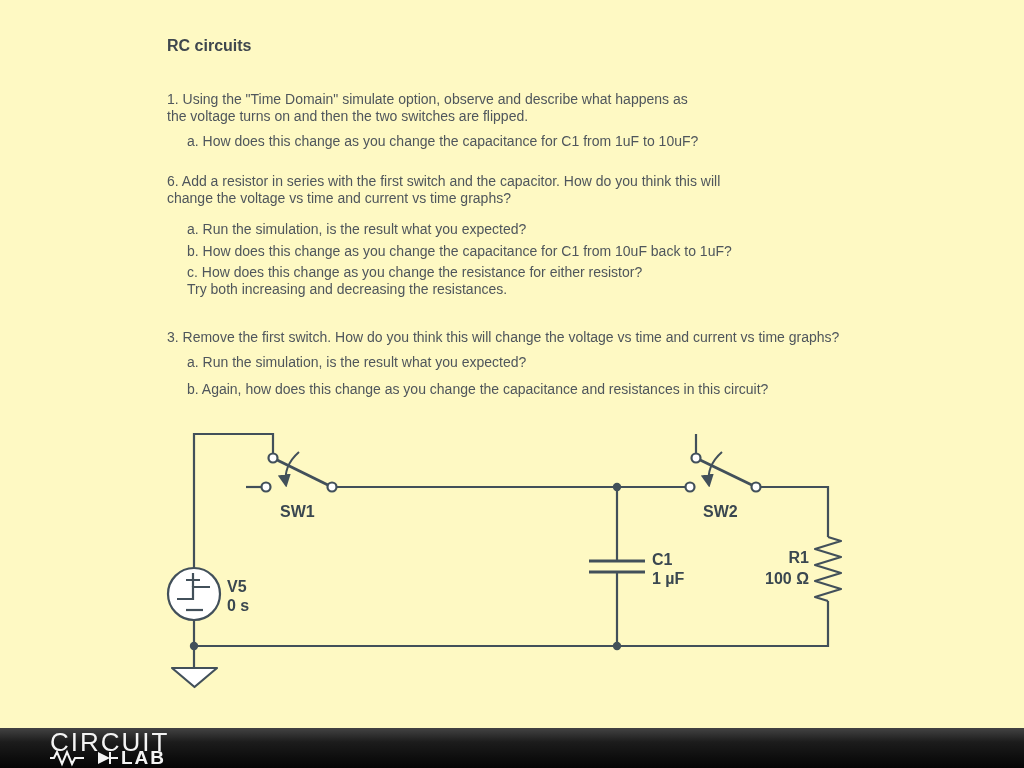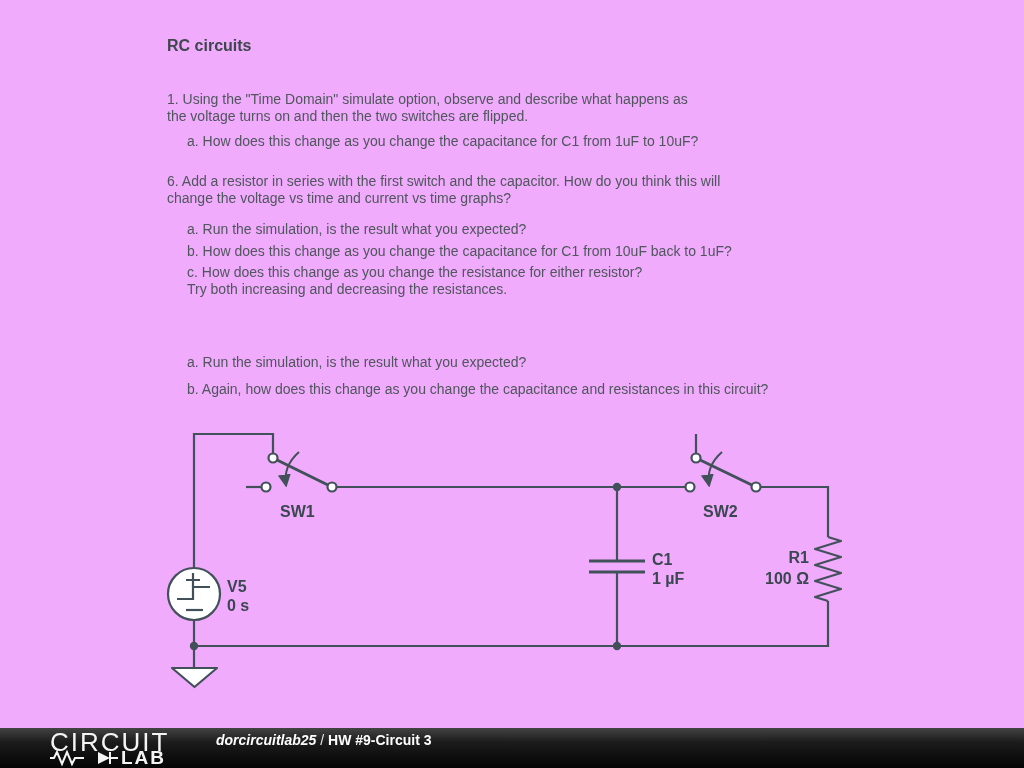--- a/index.html
+++ b/index.html
@@ -1,20 +1,20 @@
 <!DOCTYPE html>
 <html><head>
 <meta charset="utf-8">
 <style>
   html, body { margin: 0; padding: 0; background: #ffffff; }
   .page {
     position: relative;
     width: 1024px;
     height: 768px;
-    background: #f0abfc;
+    background: #fef9c3;
     overflow: hidden;
     font-family: "Liberation Sans", sans-serif;
   }
   .title {
     position: absolute;
     left: 167px;
     top: 37px;
     margin: 0;
     font-size: 16px;
     font-weight: bold;
@@ -81,20 +81,21 @@
 the voltage turns on and then the two switches are flipped.</div>
   <div class="q sub" style="top:133px">a. How does this change as you change the capacitance for C1 from 1uF to 10uF?</div>
 
   <div class="q main" style="top:173px">6. Add a resistor in series with the first switch and the capacitor. How do you think this will
 change the voltage vs time and current vs time graphs?</div>
   <div class="q sub" style="top:221px">a. Run the simulation, is the result what you expected?</div>
   <div class="q sub" style="top:243px">b. How does this change as you change the capacitance for C1 from 10uF back to 1uF?</div>
   <div class="q sub" style="top:264px">c. How does this change as you change the resistance for either resistor?
 Try both increasing and decreasing the resistances.</div>
 
+  <div class="q main" style="top:329px">3. Remove the first switch. How do you think this will change the voltage vs time and current vs time graphs?</div>
   <div class="q sub" style="top:354px">a. Run the simulation, is the result what you expected?</div>
   <div class="q sub" style="top:381px">b. Again, how does this change as you change the capacitance and resistances in this circuit?</div>
 
   <svg class="circuit" width="1024" height="300" viewBox="0 420 1024 300">
     <defs>
       <marker id="arrowhead" viewBox="0 0 8 8" refX="6.5" refY="4" markerWidth="6.5" markerHeight="6.5" orient="auto">
         <path d="M 0 0 L 8 4 L 0 8 Z" fill="#42505a"></path>
       </marker>
     </defs>
 
@@ -165,17 +166,16 @@
     <svg class="logo" width="160" height="38" viewBox="0 0 160 38">
       <text x="14" y="22" font-family="Liberation Sans, sans-serif" font-size="26" letter-spacing="2" fill="#f4f4f4">CIRCUIT</text>
       <g stroke="#f4f4f4" stroke-width="2" fill="none">
         <path d="M 14 29 h 4 l 3 -6 l 5 12 l 5 -12 l 5 12 l 3 -6 h 4 h 5"></path>
         <path d="M 74 23 L 74 35 M 74 29 L 82 29"></path>
       </g>
       <polygon points="62,23 62,35 74,29" fill="#f4f4f4"></polygon>
       <text x="85" y="35" font-family="Liberation Sans, sans-serif" font-size="19" font-weight="bold" letter-spacing="2" fill="#f4f4f4">LAB</text>
     </svg>
     <div class="footer-text">
-      <div><span class="user">dorcircuitlab25</span><span class="sep"> / </span><span class="doctitle">HW #9-Circuit 3</span></div>
     </div>
   </div>
 
 </div>
 
 </body></html>

